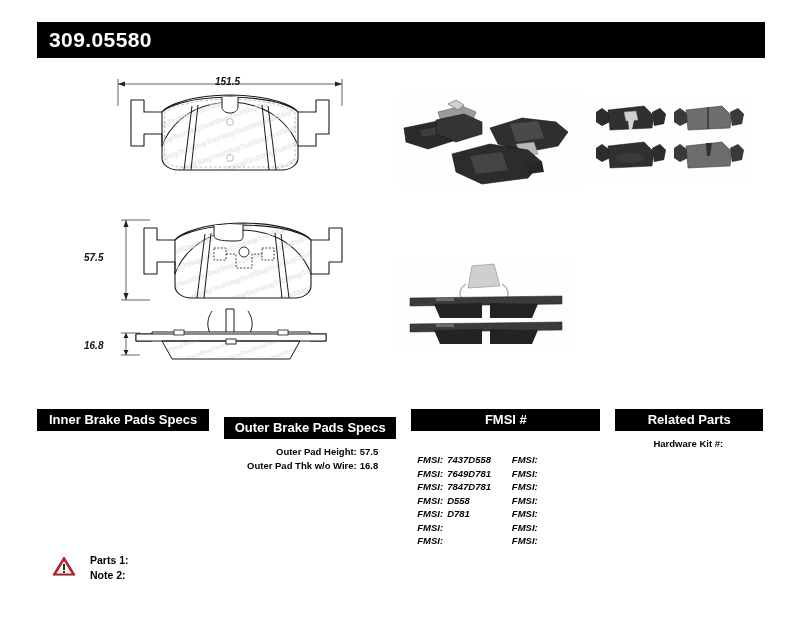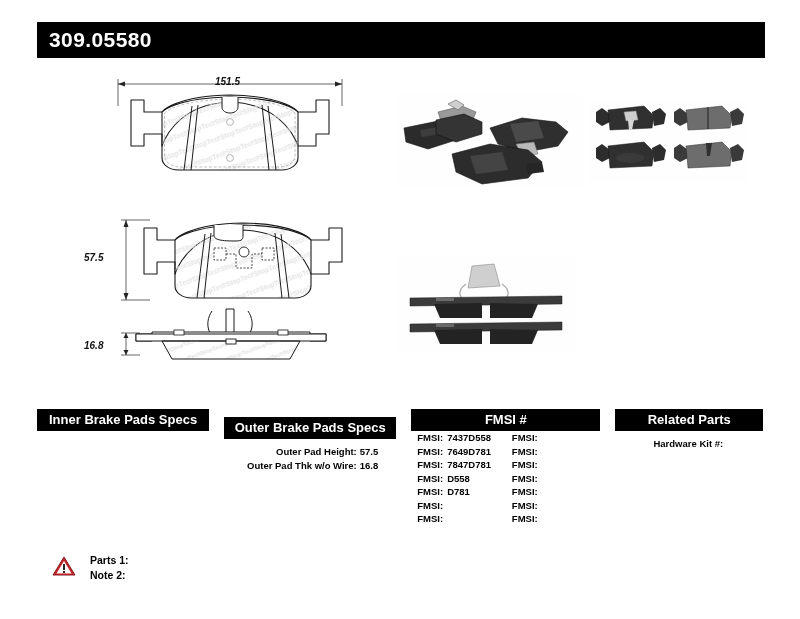--- a/index.html
+++ b/index.html
@@ -57,21 +57,21 @@
     text-align: center; white-space: nowrap;
   }
   .col-body { padding-top: 6px; }
   .spec-row {
     font-size: 9.5px; font-weight: bold;
     text-align: right; padding-right: 18px;
     line-height: 13.5px; white-space: nowrap;
   }
   .spec-row .val { margin-left: 3px; }
 
-  .fmsi-body { padding-top: 0; display: flex; }
+  .fmsi-body { padding-top: 22px; display: flex; font-style: italic; }
   .fmsi-sub { width: 50%; padding-left: 6px; }
   .fmsi-row {
     font-size: 9.5px; font-weight: bold;
     line-height: 13.5px; white-space: nowrap;
     text-align: left;
   }
   .fmsi-row .val { margin-left: 4px; }
 
   .related-row {
     font-size: 9.5px; font-weight: bold;

